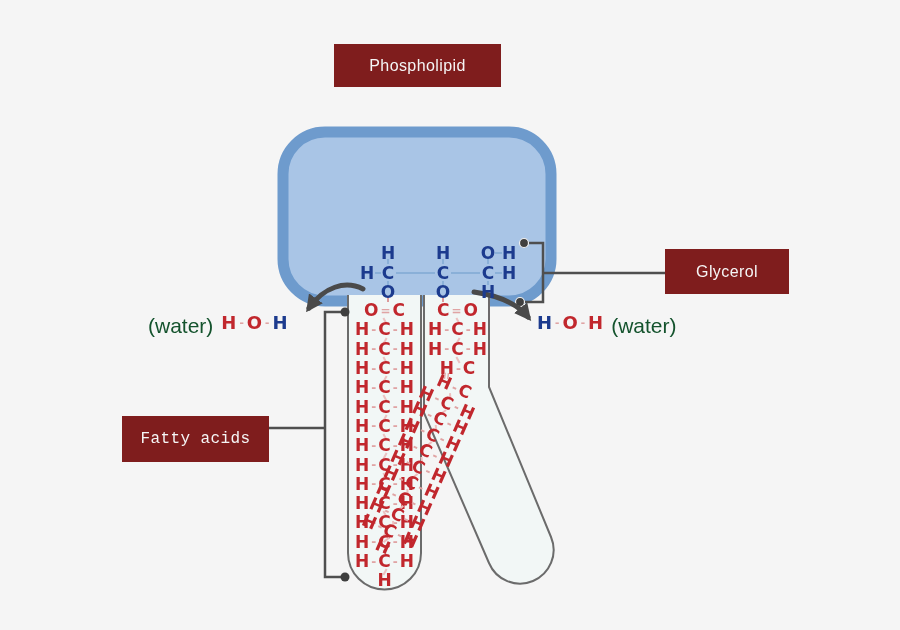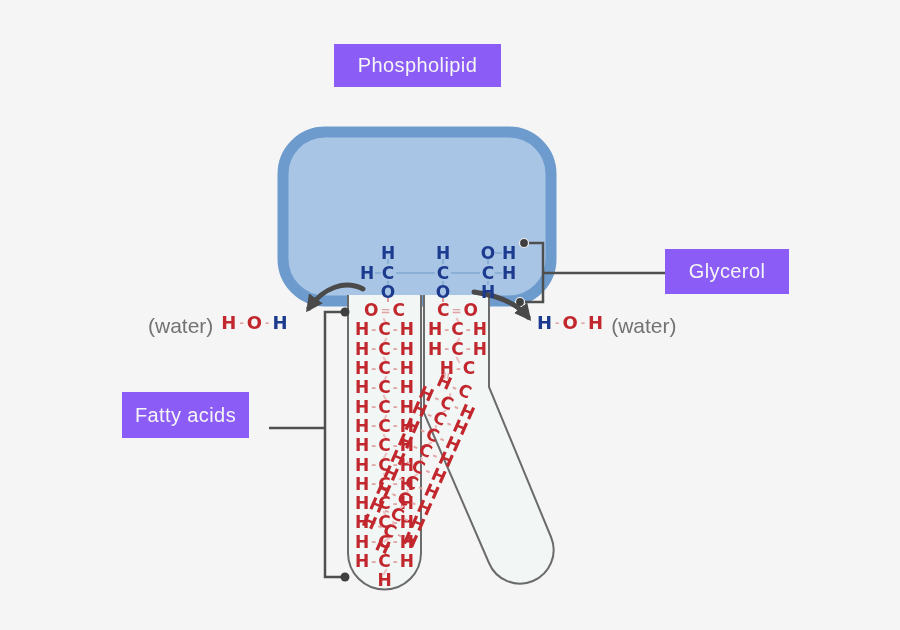--- a/index.html
+++ b/index.html
@@ -4,33 +4,33 @@
 <style>
   html,body{margin:0;padding:0;}
   #canvas{
     position:relative; width:900px; height:630px; overflow:hidden;
     background:#f5f5f5; font-family:"Liberation Sans", sans-serif;
   }
   svg{position:absolute; left:0; top:0; z-index:1;}
 
   
   .label{
-    position:absolute; z-index:3; background:#8b5cf6; color:#f5f5f5;
+    position:absolute; z-index:3; background:#7f1d1d; color:#f5f5f5;
     display:flex; align-items:center; justify-content:center;
-    font-size:20px; letter-spacing:.4px; font-family:"Liberation Sans", sans-serif;
+    font-size:16px; letter-spacing:.4px; font-family:"Liberation Sans", sans-serif;
   }
   #lbl-phos{left:334px; top:44px; width:167px; height:43px;}
   #lbl-gly {left:665px; top:249px; width:124px; height:45px;}
-  #lbl-fat {left:122px; top:392px; width:127px; height:46px;}
+  #lbl-fat {left:122px; top:416px; width:147px; height:46px;font-family:Liberation Mono, monospace;}
 
   
   .water{position:absolute; z-index:3; height:24px; display:flex; align-items:center; gap:8px;}
   #water-left {left:148px; top:310px;}
   #water-right{left:537px; top:310px;}
-  .wword{font-size:21px; color:#737373;margin-top:8px;}
+  .wword{font-size:21px; color:#14532d;margin-top:8px;}
   .wformula{display:flex; align-items:center; gap:2px;}
   .watom{font-size:18px; font-weight:bold; font-family:"DejaVu Sans", sans-serif;}
   .watom.red{color:#c1272d;} .watom.blue{color:#1c3b8e;}
   .wbond{color:#e0a4a4; font-weight:bold; font-size:13px; margin:0 1px;}
 
   
   #glycerol-struct{position:absolute; z-index:3; left:0; top:0;}
   .gatom{
     position:absolute; transform:translate(-50%,-50%); color:#1c3b8e;
     font-size:17px; font-weight:bold; font-family:"DejaVu Sans", sans-serif; line-height:1;

